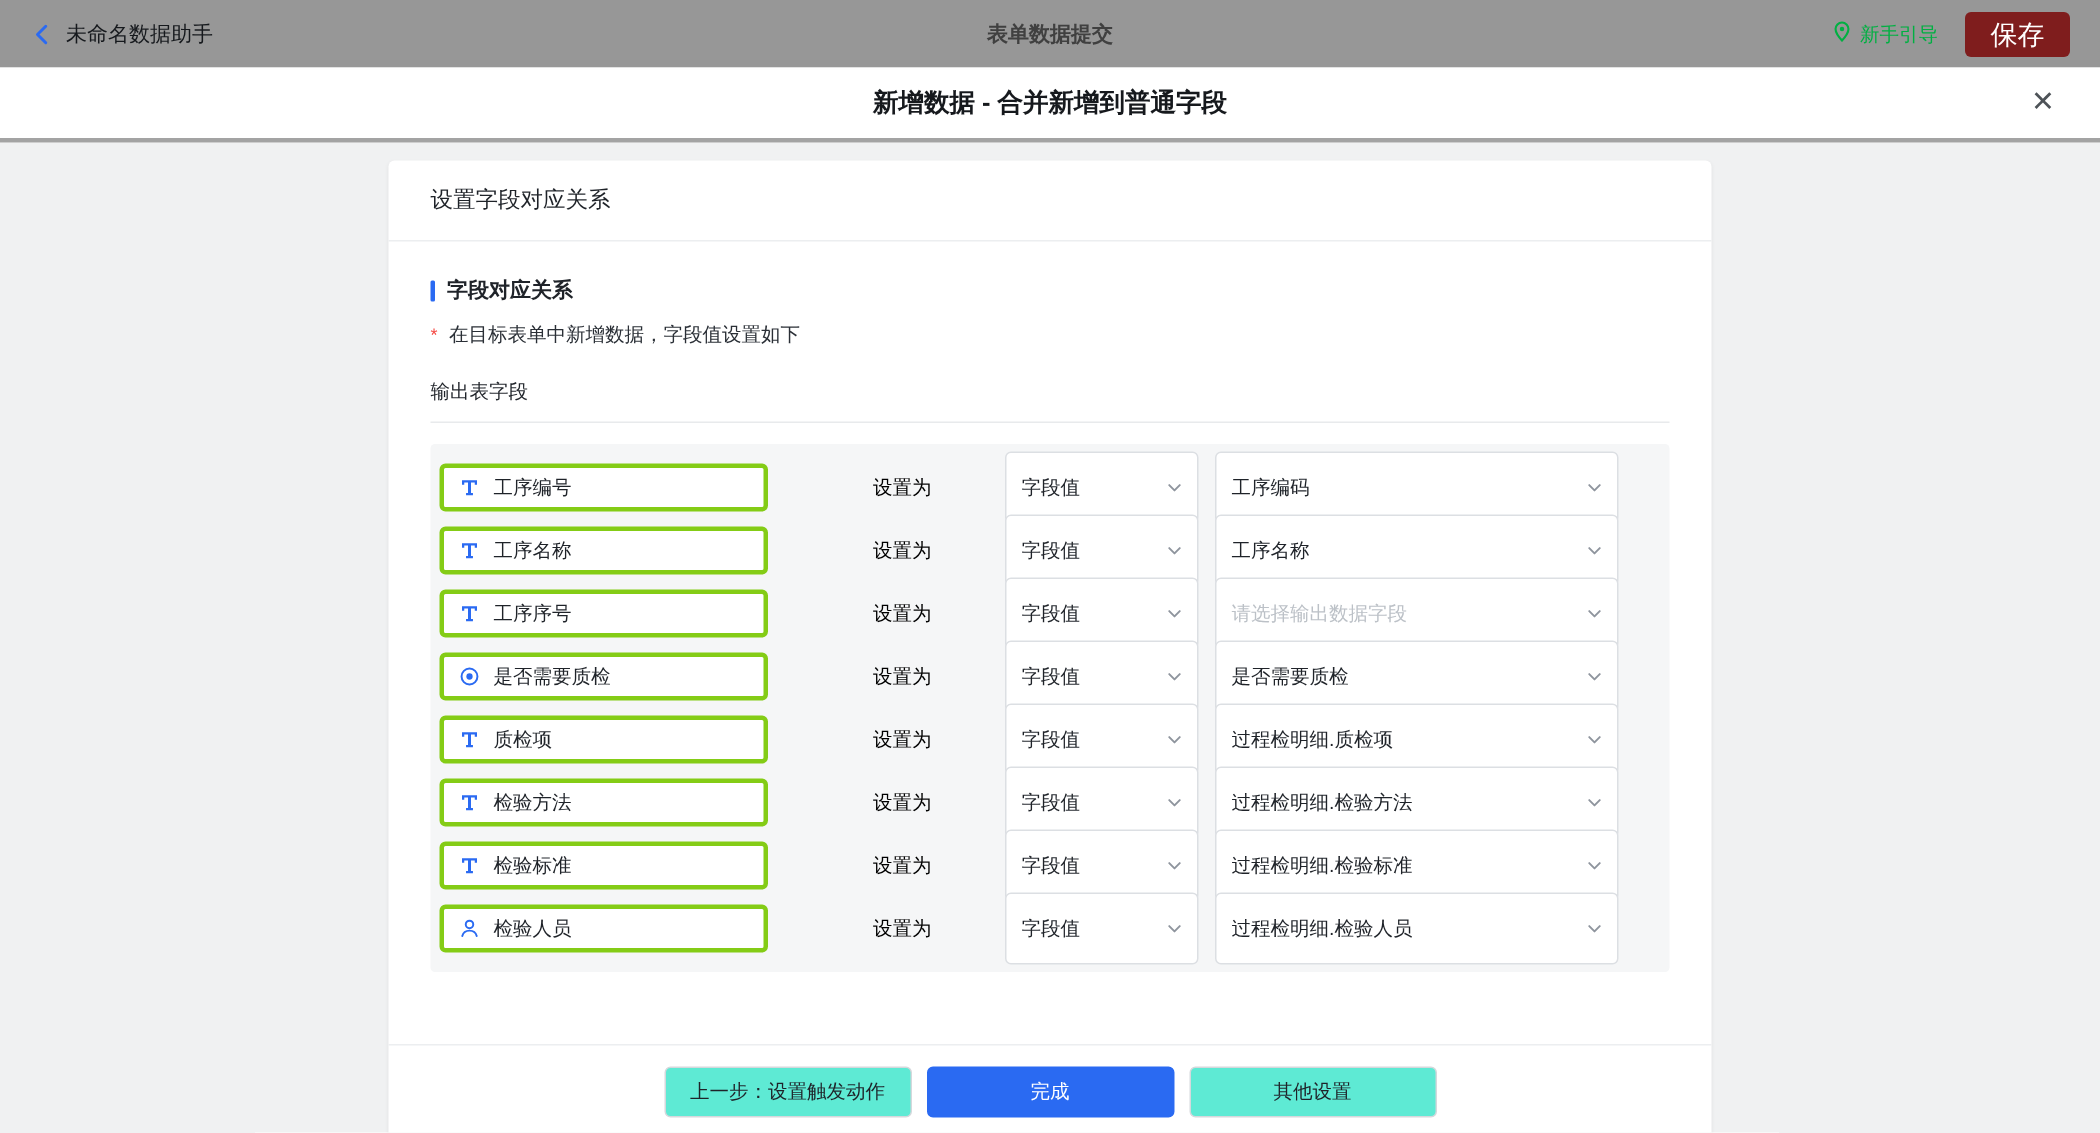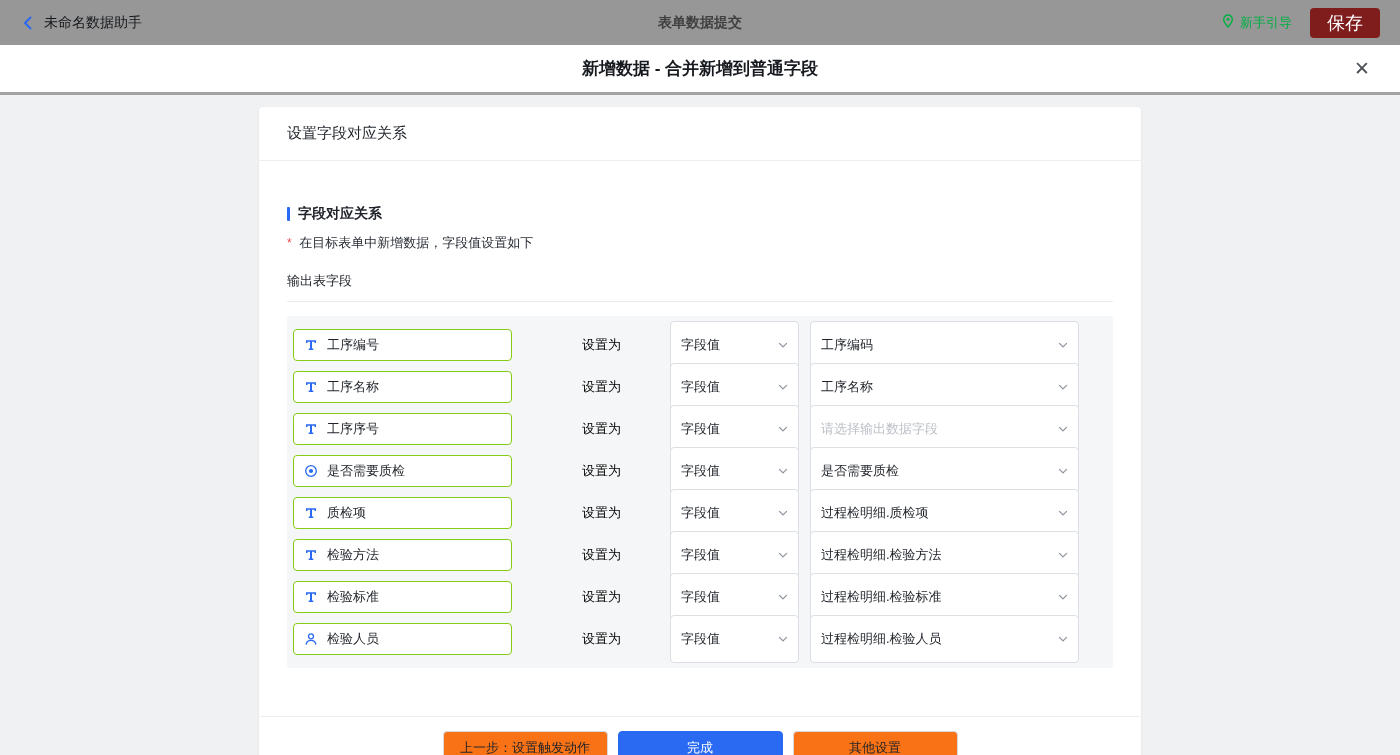--- a/index.html
+++ b/index.html
@@ -47,37 +47,37 @@
   .card {
     width: 882px; margin: 12px auto 0; background: #fff; border-radius: 4px;
     box-shadow: 0 1px 3px rgba(0,0,0,.06);
   }
   .card-header {
     padding: 17px 28px; font-size: 15px; color: #1f2329;
     border-bottom: 1px solid #eceef0;
   }
   .card-body { padding: 24px 28px 48px; }
 
-  .section-title-row { display: flex; align-items: center; gap: 8px; margin-top: 20px; }
+  .section-title-row { display: flex; align-items: center; gap: 8px; }
   .section-bar { width: 3px; height: 14px; background: #2a6af2; border-radius: 1px; }
   .section-title { font-weight: 700; font-size: 14px; }
 
   .note-row { margin-top: 11px; font-size: 13px; color: #2a2f36; }
   .required-mark { color: #f54a45; margin-right: 4px; font-size: 12px; }
 
   .cols-row {
     display: flex; margin-top: 20px; padding-bottom: 11px;
     border-bottom: 1px solid #e8eaec; font-size: 13px; color: #1f2329;
   }
   .col-left { width: 530px; }
 
   .panel { margin-top: 14px; background: #f5f6f7; border-radius: 3px; padding: 8px 6px; }
   .map-row { display: flex; align-items: center; height: 42px; }
   .field-box {
-    width: 219px; height: 32px; background: #fff; border: 1px solid #84cc16;
+    width: 219px; height: 32px; background: #fff; border: 3px solid #84cc16;
     border-radius: 4px; display: flex; align-items: center; gap: 9px;
     padding: 0 10px; cursor: pointer;
   }
   .field-icon { display: flex; color: #2a6af2; flex: 0 0 auto; }
   .field-label { font-size: 13px; color: #1f2329; white-space: nowrap; }
   .setas { margin-left: 70px; width: 44px; font-size: 13px; color: #000000; }
   .select {
     height: 48px; background: #fff; border: 1px solid #dcdfe3; border-radius: 4px;
     display: flex; align-items: center; justify-content: space-between;
     padding: 0 9px 0 10px; font-size: 13px; cursor: pointer;
@@ -87,21 +87,21 @@
   .select-value { white-space: nowrap; overflow: hidden; text-overflow: ellipsis; }
   .placeholder .select-value { color: #bcc1c7; }
   .chevron { display: flex; color: #8f959e; flex: 0 0 auto; margin-left: 6px; }
 
   .card-footer {
     border-top: 1px solid #eceef0; padding: 14px 0 16px;
     display: flex; justify-content: center; gap: 10px;
   }
   .btn {
     height: 34px; min-width: 165px; border-radius: 4px; font-size: 13px;
-    border: 1px solid #d5d8dc; background: #f97316; color: #1f2329;
+    border: 1px solid #d5d8dc; background: #5eead4; color: #1f2329;
     padding: 0 16px; cursor: pointer; font-family: inherit;
   }
   .btn-primary { background: #2a6af2; border-color: #2a6af2; color: #fff; }
 </style>
 </head>
 <body>
 
 <div class="topbar">
   <div class="back-group">
     <span class="back-chevron">

